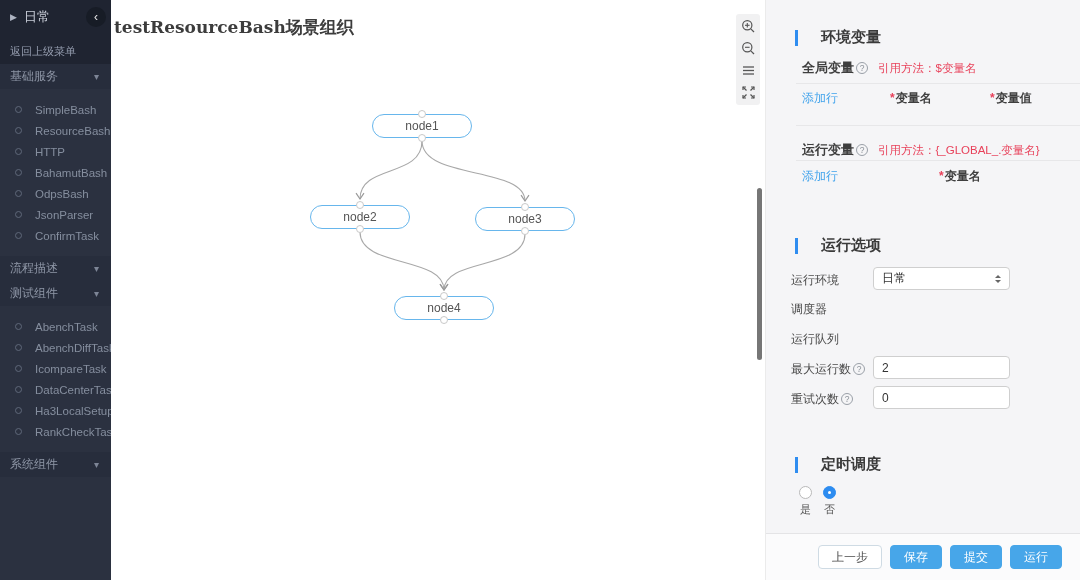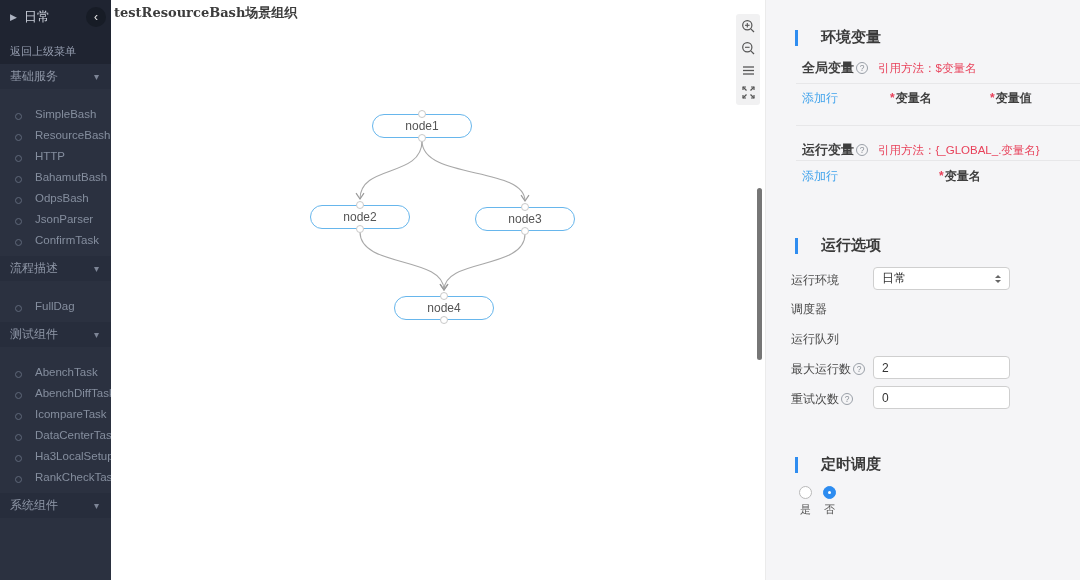--- a/index.html
+++ b/index.html
@@ -13,34 +13,34 @@
   .sb-top { height:34px; background:#1f2431; color:#c9ced9; display:flex;
             align-items:center; gap:7px; padding-left:10px; font-size:13px; cursor:pointer; }
   .sb-top .tri { font-size:9px; color:#aeb4c2; }
   .sb-back { height:30px; background:#1f2431; color:#959daf; font-size:11px;
              line-height:34px; padding-left:10px; cursor:pointer; }
   .sb-bar { height:25px; background:#272d3c; color:#8f97a7; font-size:12px;
             display:flex; align-items:center; justify-content:space-between;
             padding:0 12px 0 10px; cursor:pointer; }
   .sb-bar .caret { font-size:10px; color:#7d8596; }
   .sb-items { padding:10px 0; }
-  .sb-item { height:21px; display:flex; align-items:flex-end; padding-left:15px;
+  .sb-item { height:21px; display:flex; align-items:center; padding-left:15px;
              color:#858e9e; font-size:11.5px; cursor:pointer; }
   .sb-item .ring { width:7px; height:7px; border:1px solid #5f6879; border-radius:50%;
                    margin-right:13px; flex:0 0 auto; }
 
   
   .collapse-btn { left:86px; top:7px; width:20px; height:20px; border-radius:50%;
                   background:#171c26; color:#e8e8e8; display:flex; align-items:center;
                   justify-content:center; font-size:12px; line-height:1; cursor:pointer; z-index:30; }
 
   
   .canvas { position:absolute; left:111px; top:0; width:654px; height:580px; background:#ffffff; }
-  .canvas-title { position:absolute; left:3px; top:4px; font-family:"DejaVu Serif", serif;
-                  font-weight:bold; font-size:13px; color:#3c3c3c; }
+  .canvas-title { position:absolute; left:3px; top:16px; font-family:"DejaVu Serif", serif;
+                  font-weight:bold; font-size:17px; color:#3c3c3c; }
   .edges { position:absolute; left:0; top:0; pointer-events:none; }
   .node { position:absolute; width:100px; height:24px; background:#fff;
           border:1.5px solid #67b6ec; border-radius:12px; color:#555; font-size:12px;
           display:flex; align-items:center; justify-content:center; cursor:pointer; z-index:5; }
   .port { position:absolute; left:50%; width:8px; height:8px; margin-left:-4px;
           background:#fff; border:1px solid #c9c9c9; border-radius:50%; }
   .port.top { top:-5px; } .port.bot { bottom:-5px; }
 
   
   .gtoolbar { left:736px; top:14px; width:24px; background:#f1f1f2; border-radius:3px;
@@ -139,26 +139,20 @@
       </div>
     <div class="sb-item">
         <span class="ring"></span>
         <span>ConfirmTask</span>
       </div>
   </div>
 
   <div class="sb-bar">
     <span>流程描述</span>
     <span class="caret">▾</span>
-  </div>
-  <div class="sb-items">
-    <div class="sb-item">
-        <span class="ring"></span>
-        <span>FullDag</span>
-      </div>
   </div>
 
   <div class="sb-bar">
     <span>测试组件</span>
     <span class="caret">▾</span>
   </div>
   <div class="sb-items">
     <div class="sb-item">
         <span class="ring"></span>
         <span>AbenchTask</span>
@@ -345,13 +339,19 @@
     <div class="radio-opt">
       <span class="radio-circ"></span>
       <span class="radio-lab">是</span>
     </div>
     <div class="radio-opt">
       <span class="radio-circ on"></span>
       <span class="radio-lab">否</span>
     </div>
   </div>
 
+  <div class="rfooter">
+    <div class="btn outline">上一步</div>
+    <div class="btn blue">保存</div>
+    <div class="btn blue">提交</div>
+    <div class="btn blue">运行</div>
+  </div>
 </div>
 
 </body></html>

